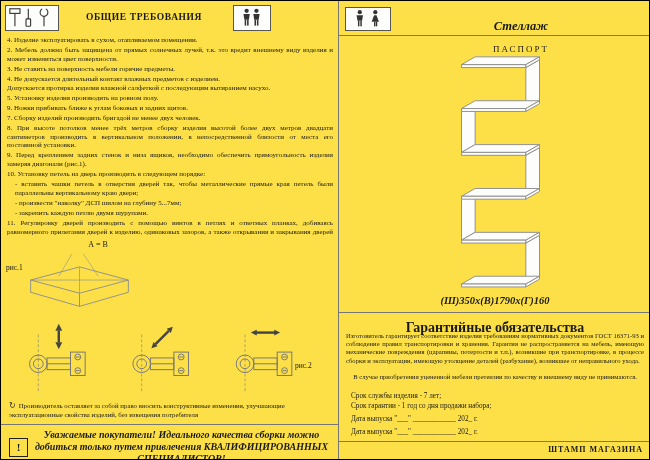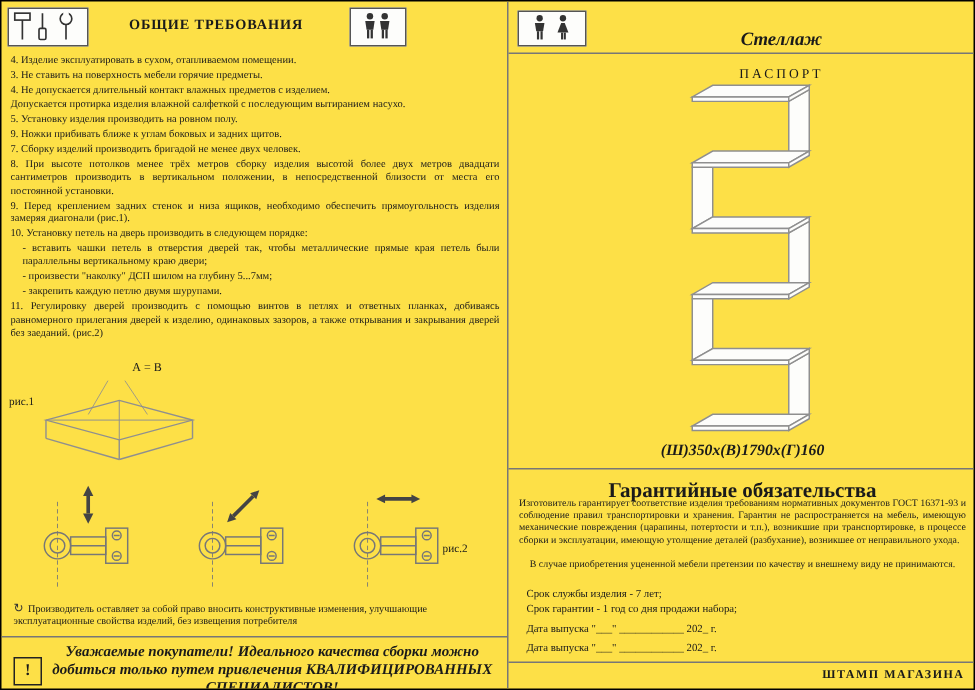--- a/index.html
+++ b/index.html
@@ -67,20 +67,21 @@
         <circle cx="24" cy="5" r="2.4"></circle>
         <polygon points="20.5,8.5 27.5,8.5 26.5,15 21.5,15"></polygon>
         <rect x="21.8" y="15" width="1.7" height="6.5"></rect>
         <rect x="24.5" y="15" width="1.7" height="6.5"></rect>
       </g>
     </svg>
   </div>
 
   <div class="abs gen-list" style="left:6px;top:35px;width:326px;height:202px;">
     <div class="gi">4. Изделие эксплуатировать в сухом, отапливаемом помещении.</div>
+    <div class="gi">2. Мебель должна быть защищена от прямых солнечных лучей, т.к. это вредит внешнему виду изделия и может измениться цвет поверхности.</div>
     <div class="gi">3. Не ставить на поверхность мебели горячие предметы.</div>
     <div class="gi">4. Не допускается длительный контакт влажных предметов с изделием.
 Допускается протирка изделия влажной салфеткой с последующим вытиранием насухо.</div>
     <div class="gi">5. Установку изделия производить на ровном полу.</div>
     <div class="gi">9. Ножки прибивать ближе к углам боковых и задних щитов.</div>
     <div class="gi">7. Сборку изделий производить бригадой не менее двух человек.</div>
     <div class="gi">8. При высоте потолков менее трёх метров сборку изделия высотой более двух метров двадцати сантиметров производить в вертикальном положении, в непосредственной близости от места его постоянной установки.</div>
     <div class="gi">9. Перед креплением задних стенок и низа ящиков, необходимо обеспечить прямоугольность изделия замеряя диагонали (рис.1).</div>
     <div class="gi">10. Установку петель на дверь производить в следующем порядке:</div>
     <div class="gi sub">- вставить чашки петель в отверстия дверей так, чтобы металлические прямые края петель были параллельны вертикальному краю двери;</div>

